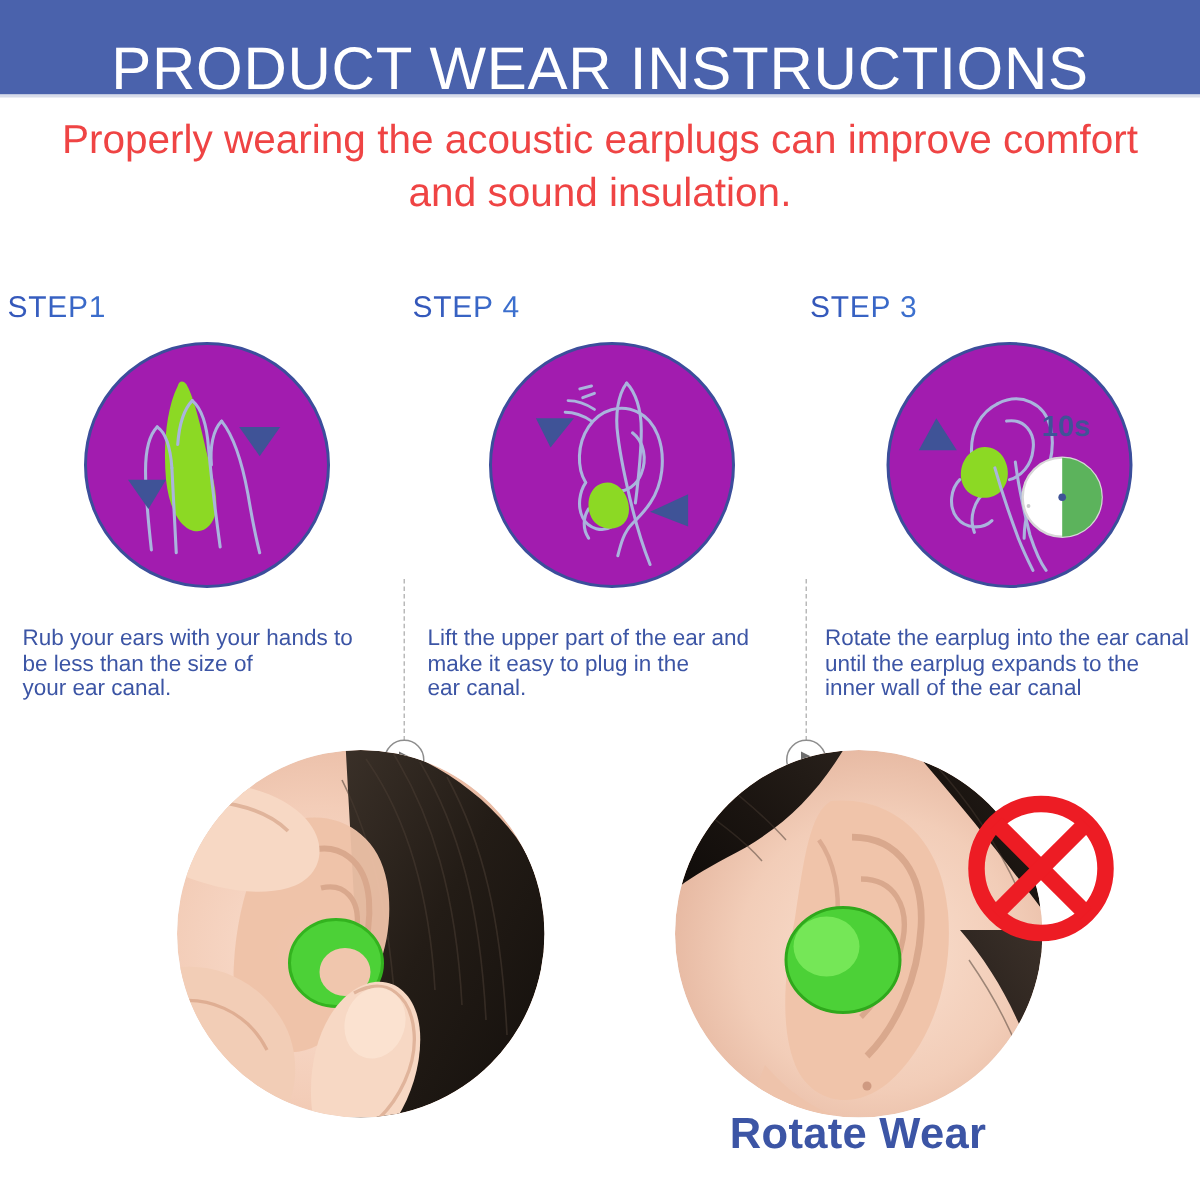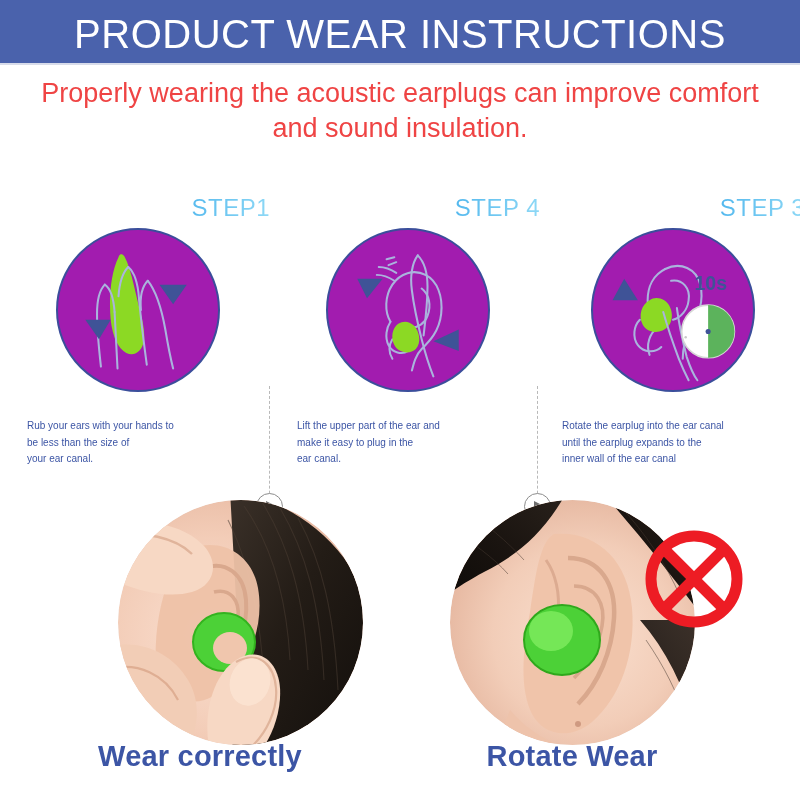--- a/index.html
+++ b/index.html
@@ -18,21 +18,21 @@
   
   .header-band {
     position: absolute;
     left: 0; top: 0;
     width: 800px;
     height: 63px;
     background: #4a62ac;
   }
   .header-title {
     position: absolute;
-    left: 0; top: 4px;
+    left: 0; top: 16px;
     width: 800px;
     height: 63px;
     line-height: 60px;
     text-align: center;
     color: #ffffff;
     font-size: 40px;
     letter-spacing: 0.5px;
     font-weight: 400;
     white-space: nowrap;
   }
@@ -70,22 +70,22 @@
     height: 300px;
   }
   .step-col.c0 { left: 5px; }
   .step-col.c1 { left: 275px; }
   .step-col.c2 { left: 540px; }
 
   .step-label {
     position: absolute;
     left: 0; top: 4px;
     width: 265px;
-    text-align: right;
-    font-size: 24px;
+    text-align: left;
+    font-size: 20px;
     font-weight: 400;
     letter-spacing: 0.5px;
     background: linear-gradient(100deg, #3355b8 0%, #3f79d6 35%, #55b9ee 68%, #8fd9f6 100%);
     -webkit-background-clip: text;
     background-clip: text;
     color: transparent;
     -webkit-text-fill-color: transparent;
   }
 
   .step-circle {
@@ -101,25 +101,24 @@
     box-sizing: border-box;
   }
   .step-circle svg { display: block; width: 100%; height: 100%; }
 
   .step-caption {
     position: absolute;
     left: 10px;
     top: 228px;
     width: 258px;
     color: #3c55a5;
-    font-size: 10px;
+    font-size: 15px;
     line-height: 16.5px;
     font-weight: 400;
     white-space: pre-line;
-    margin-left: 12px;
   }
   .step-col.c2 .step-caption { width: 272px; }
 
   
   .sep {
     position: absolute;
     top: 196px;
     width: 0;
     height: 292px;
     border-left: 1.6px dashed #b9b9b9;
@@ -367,21 +366,20 @@
           <path d="M92 252 C84 216 94 176 118 160 C140 146 160 160 162 188 C164 218 148 252 128 266 Z" fill="#f7d8c4"></path>
           <path d="M118 162 C140 150 156 164 158 188 C160 210 148 234 132 248" fill="none" stroke="#e0b49b" stroke-width="2.2"></path>
           <ellipse cx="132" cy="182" rx="20" ry="24" fill="#fbe3d2" opacity="0.9" transform="rotate(18 132 182)"></ellipse>
 
           <path d="M-20 150 C16 136 52 150 70 180 C86 206 80 246 54 262 L-20 262 Z" fill="#f2cdb6"></path>
           <path d="M-12 170 C20 160 48 176 60 200" fill="none" stroke="#dfae93" stroke-width="2.2"></path>
           <path d="M-16 206 C14 198 40 212 50 234" fill="none" stroke="#dfae93" stroke-width="2"></path>
         </g>
       </svg>
     </div>
-    <div class="photo-caption">Wear correctly</div>
   </div>
 
   <div class="photo-col right">
     <div class="photo-circle">
       <svg viewBox="0 0 245 245" xmlns="http://www.w3.org/2000/svg">
         <defs>
           <radialGradient id="skinB" cx="55%" cy="55%" r="68%">
             <stop offset="0%" stop-color="#fae0d0"></stop>
             <stop offset="55%" stop-color="#f2cdb8"></stop>
             <stop offset="100%" stop-color="#e0ad95"></stop>

